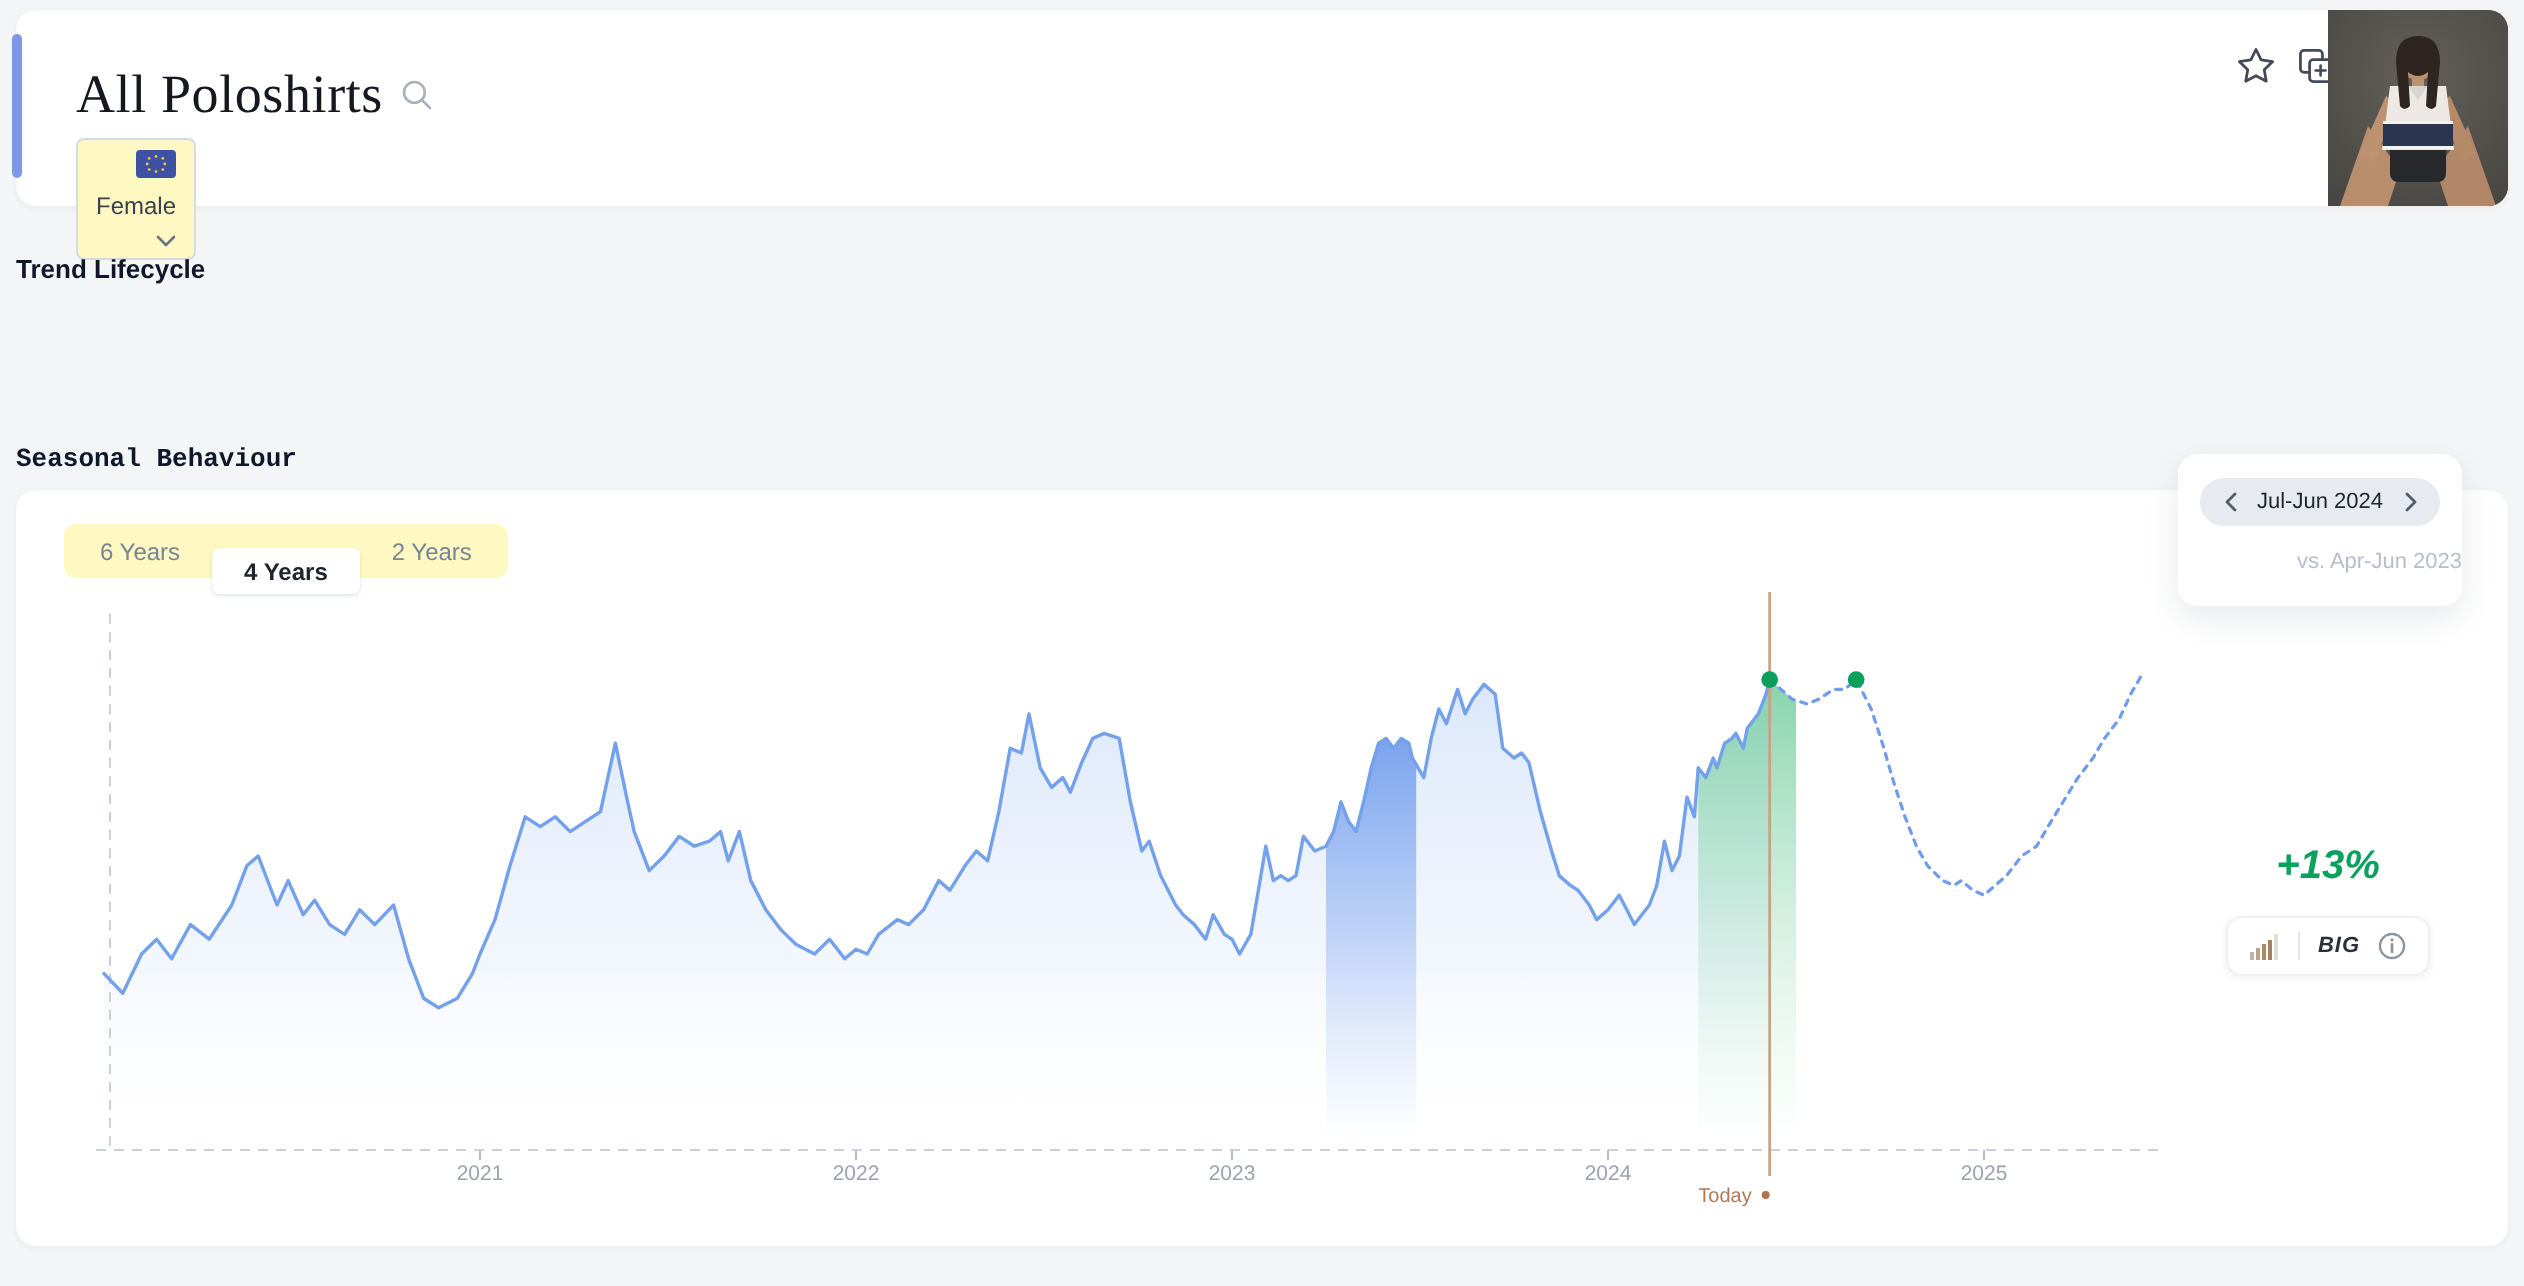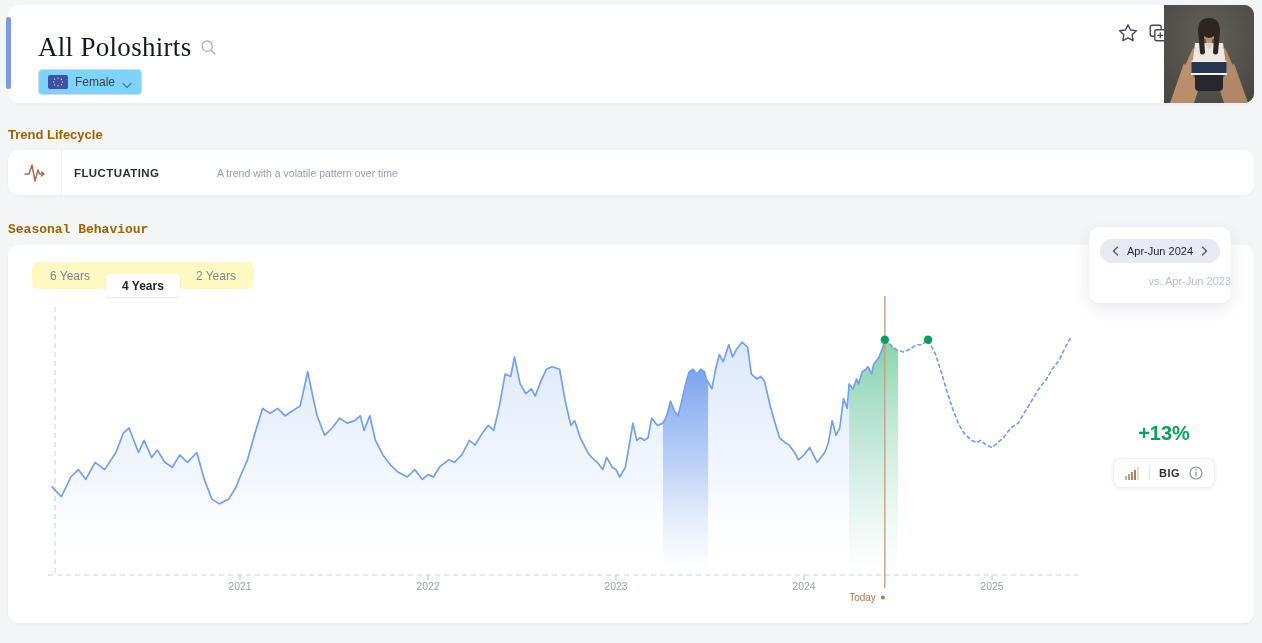--- a/index.html
+++ b/index.html
@@ -11,29 +11,29 @@
 
   
   .header-card { left:8px; top:5px; width:1246px; height:98px; }
   .accent-bar { position:absolute; left:6px; top:17px; width:5px; height:72px;
                 background:#7e99e4; border-radius:3px; z-index:3; }
   .title-row { position:absolute; left:30px; top:27px; display:flex; align-items:center; gap:9px; }
   .page-title { font-family:"Liberation Serif", serif; font-size:27px; font-weight:500;
                 color:#15181e; letter-spacing:.3px; }
   .filter-chip { position:absolute; left:30px; top:64px; display:inline-flex; align-items:flex-end;
                  gap:7px; padding:5px 9px; border:1px solid #d6dae1; border-radius:4px;
-                 background:#7dd3fc; cursor:pointer; }
+                 background:#fef9c3; cursor:pointer;flex-direction:column; }
   .filter-chip .lbl { font-size:12px; color:#3b414d; }
   .hdr-icons { position:absolute; left:1109px; top:17px; display:flex; gap:8px; }
   .icon-btn { width:22px; height:22px; cursor:pointer; }
   .photo { position:absolute; right:0; top:0; width:90px; height:98px;
            border-radius:0 10px 10px 0; overflow:hidden; }
 
   
-  .section-h { position:absolute; left:8px; font-size:13px; font-weight:700; color:#a16207; }
+  .section-h { position:absolute; left:8px; font-size:13px; font-weight:700; color:#0f172a; }
 
   
   .tl-card { left:8px; top:150px; width:1246px; height:45px; display:flex; align-items:center; }
   .tl-iconbox { width:54px; height:100%; display:flex; align-items:center; justify-content:center;
                 border-right:1px solid #f0f1f4; }
   .tl-status { width:92px; margin-left:12px; font-size:11.5px; font-weight:700;
                letter-spacing:.4px; color:#2a2f39; }
   .tl-desc { margin-left:51px; font-size:10.5px; color:#99a0ac; }
 
   
@@ -41,21 +41,21 @@
   .tabs { position:absolute; left:24px; top:17px; display:flex; align-items:center;
           background:#fef9c3; border-radius:6px; padding:2px; height:27px; }
   .tab { border:none; background:transparent; font-family:inherit; font-size:12px;
          color:#7b8494; padding:0 16px; height:23px; border-radius:4px; cursor:pointer; }
   .tab.active { background:#fff; color:#20242c; font-weight:700;
                 box-shadow:0 1px 2px rgba(20,30,60,.12);margin-top:20px; }
   #chart-svg { position:absolute; left:0; top:0; width:1246px; height:378px; }
   #chart-svg text { font-family:"Liberation Sans", sans-serif; }
 
   
-  .growth { position:absolute; left:1100px; top:177px; width:112px; text-align:center; }
+  .growth { position:absolute; left:1100px; top:177px; width:112px; text-align:center;font-style:italic; }
   .growth-val { font-size:20px; font-weight:700; color:#09a15c; }
   .big-pill { margin-top:13px; display:inline-flex; align-items:center; gap:9px;
               background:#fff; border:1px solid #eef0f3; border-radius:8px;
               padding:7px 11px; box-shadow:0 1px 4px rgba(20,30,60,.07);text-align:center; }
   .big-pill .divider { width:1px; height:14px; background:#e3e6ea; }
   .big-label { font-size:11px; font-weight:700; letter-spacing:.5px; color:#2a2f39; }
 
   
   .datenav { left:1089px; top:227px; width:142px; height:76px; z-index:5;
              box-shadow:0 6px 16px rgba(30,40,60,.10); }
@@ -149,31 +149,20 @@
         <polygon points="40,38 50,38 45,45" fill="#d8d4cf"></polygon>
         <rect x="42" y="32" width="6" height="6" fill="#bd9270"></rect>
 
         <circle cx="45" cy="26" r="9" fill="#bd9270"></circle>
         <path d="M34 26 q0-13 11-13 q11 0 11 13 l-2 22 q-2 3 -5 0 l1-17 q-5 4 -10 0 l1 17 q-3 3 -5 0 Z" fill="#2e2420"></path>
       </svg>
     </div>
   </div>
 
   <div class="section-h" style="top:127px;">Trend Lifecycle</div>
-  <div class="card tl-card">
-    <div class="tl-iconbox">
-      <span style="display:flex;">
-        <svg width="26" height="26" viewBox="0 0 26 26" fill="none">
-          <path d="M3 14 h4 l3-9 3 16 3-11 1.5 4 H22 M22 14 l-2.5-2 M22 14 l-2.5 2" stroke="#ab6c52" stroke-width="1.5" stroke-linecap="round" stroke-linejoin="round"></path>
-        </svg>
-      </span>
-    </div>
-    <div class="tl-status">FLUCTUATING</div>
-    <div class="tl-desc">A trend with a volatile pattern over time</div>
-  </div>
 
   <div class="section-h" style="top:222px;font-family:Liberation Mono, monospace;">Seasonal Behaviour</div>
 
   <div class="card chart-card">
     <svg id="chart-svg" viewBox="0 0 1246 378">
       <defs>
         <linearGradient id="gArea" x1="0" y1="0" x2="0" y2="1">
           <stop offset="0%" stop-color="#d9e6fa" stop-opacity="0.95"></stop>
           <stop offset="60%" stop-color="#e9f0fc" stop-opacity="0.55"></stop>
           <stop offset="100%" stop-color="#ffffff" stop-opacity="0"></stop>
@@ -256,21 +245,21 @@
     </div>
   </div>
 
   <div class="card datenav">
     <div class="datenav-pill">
       <button class="nav-arrow">
         <svg width="7" height="10" viewBox="0 0 7 10" fill="none">
           <path d="M5.5 1 L1.5 5 L5.5 9" stroke="#555c68" stroke-width="1.4" stroke-linecap="round" stroke-linejoin="round"></path>
         </svg>
       </button>
-      <span class="period">Apr-Jun 2024</span>
+      <span class="period">Jul-Jun 2024</span>
       <button class="nav-arrow">
         <svg width="7" height="10" viewBox="0 0 7 10" fill="none">
           <path d="M1.5 1 L5.5 5 L1.5 9" stroke="#555c68" stroke-width="1.4" stroke-linecap="round" stroke-linejoin="round"></path>
         </svg>
       </button>
     </div>
     <div class="datenav-vs">vs. Apr-Jun 2023</div>
   </div>
 
 </div>

